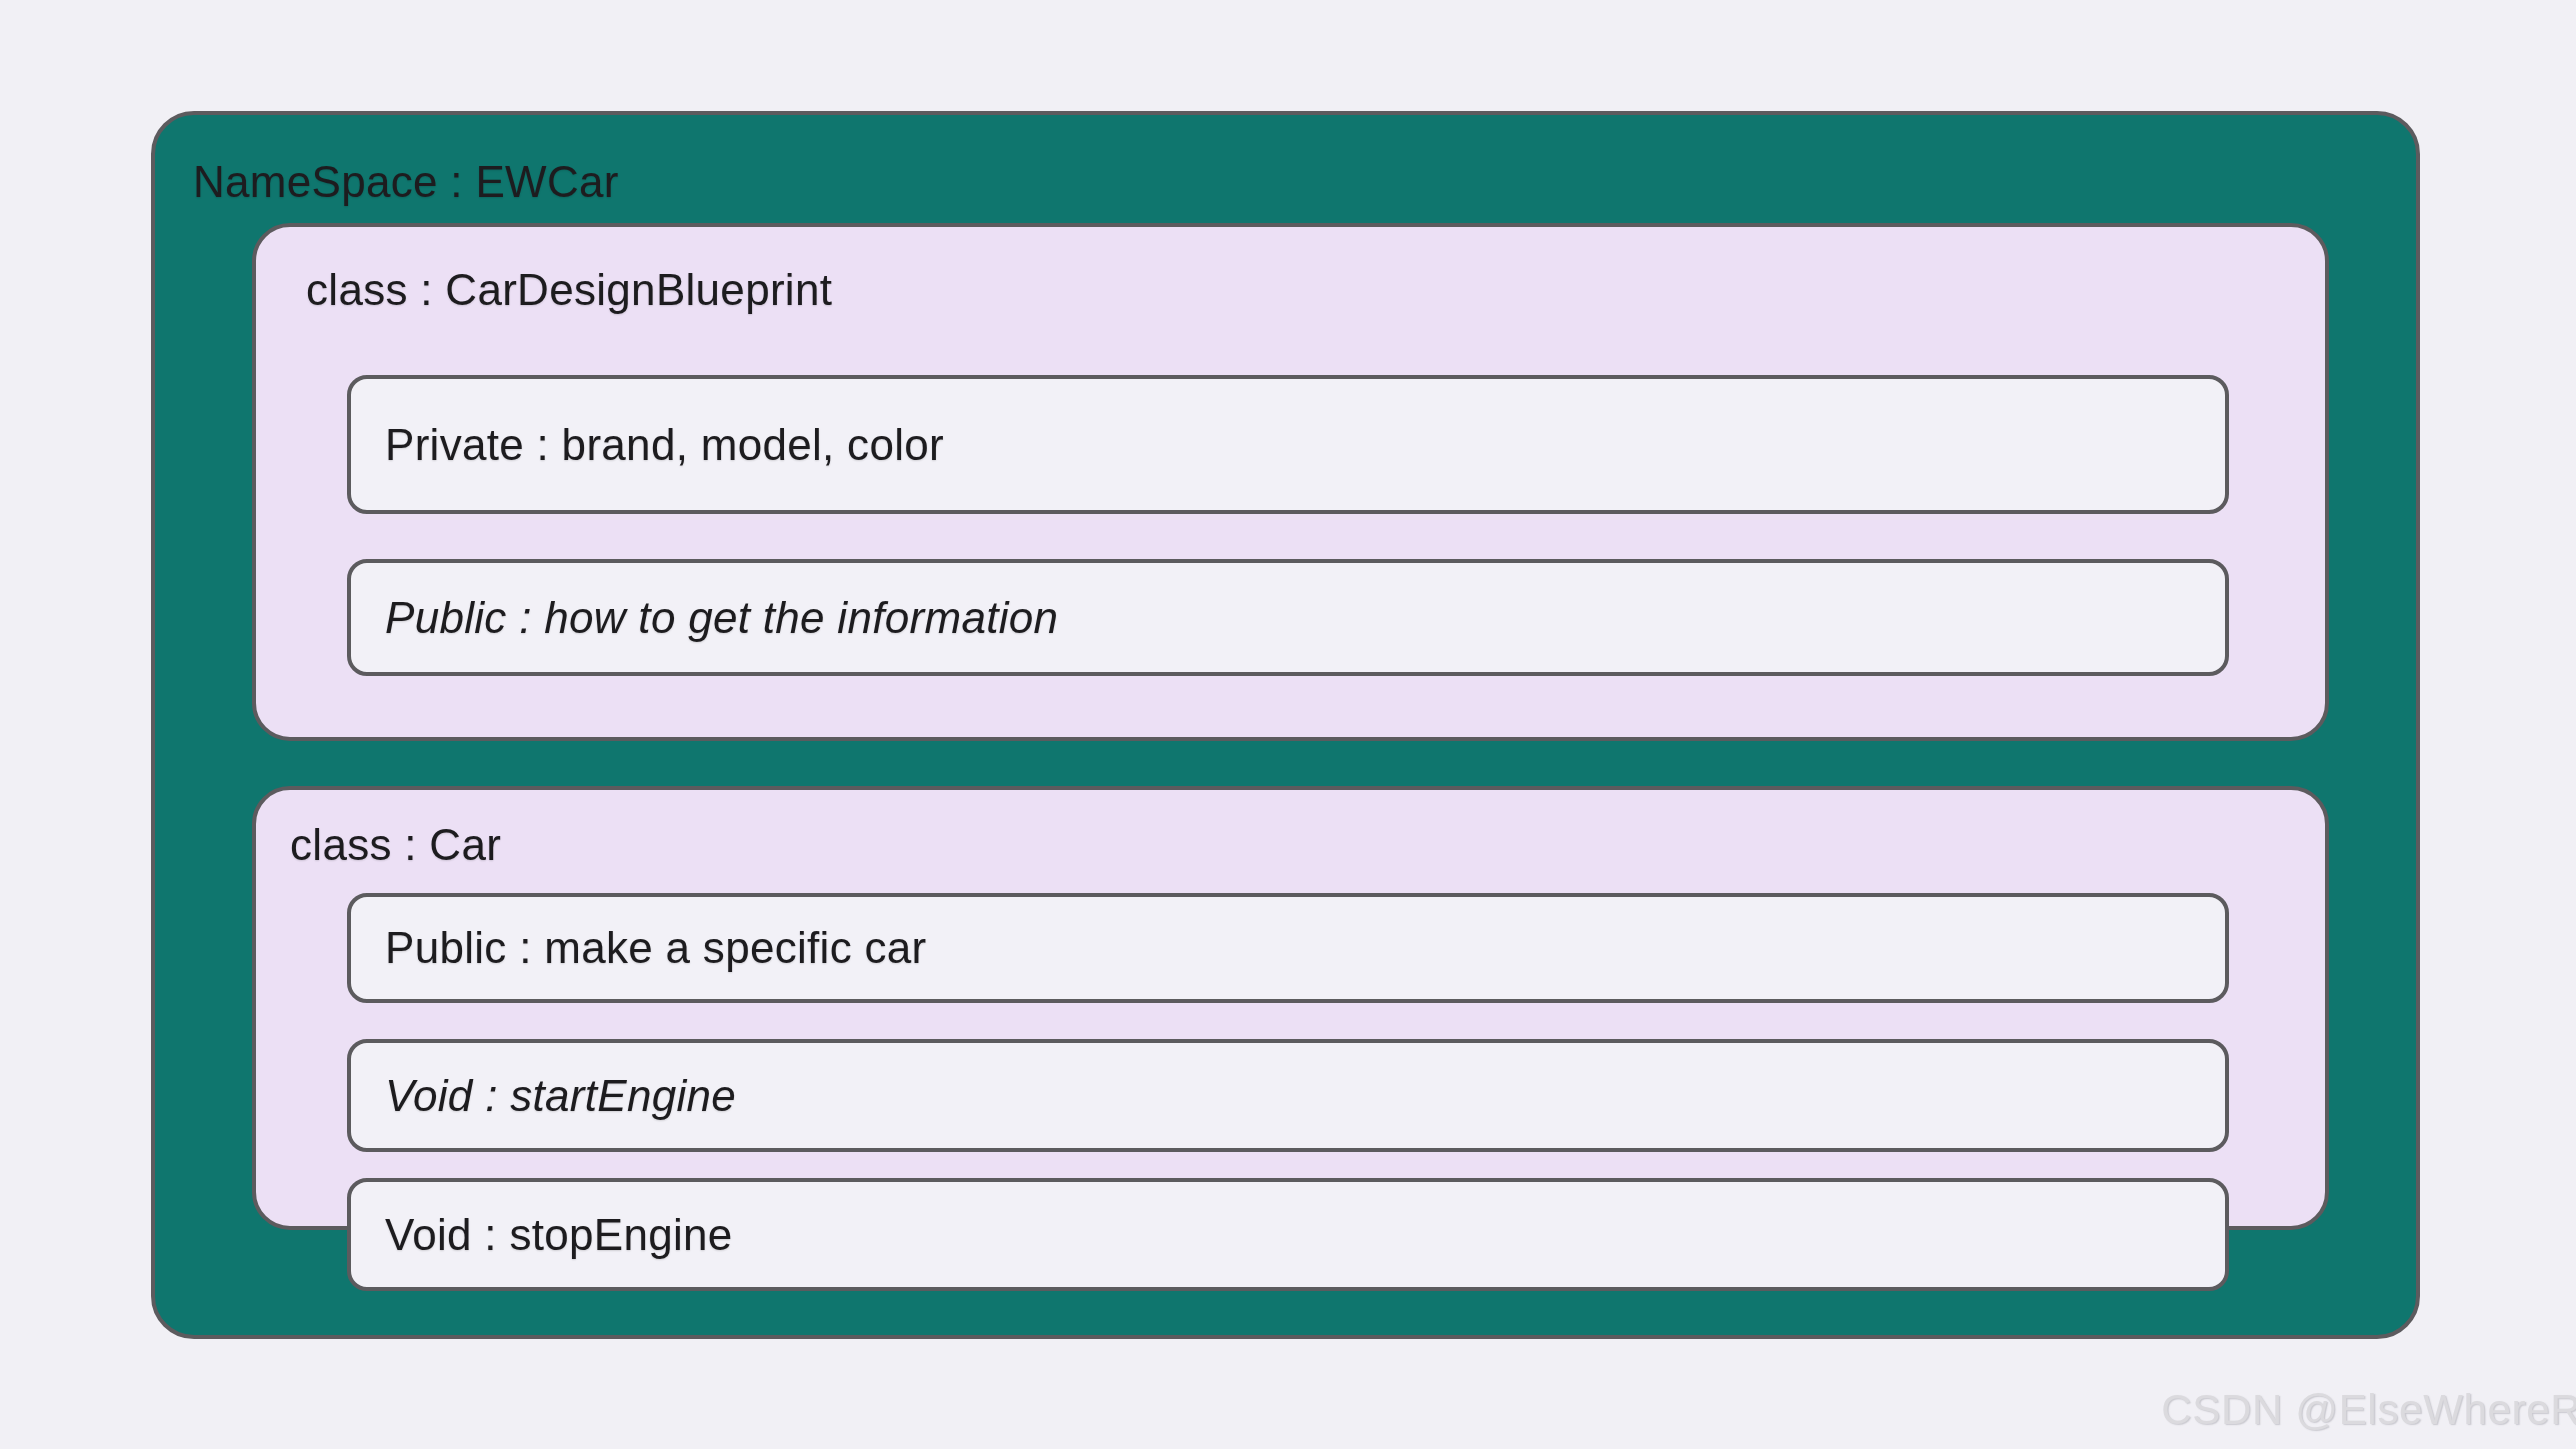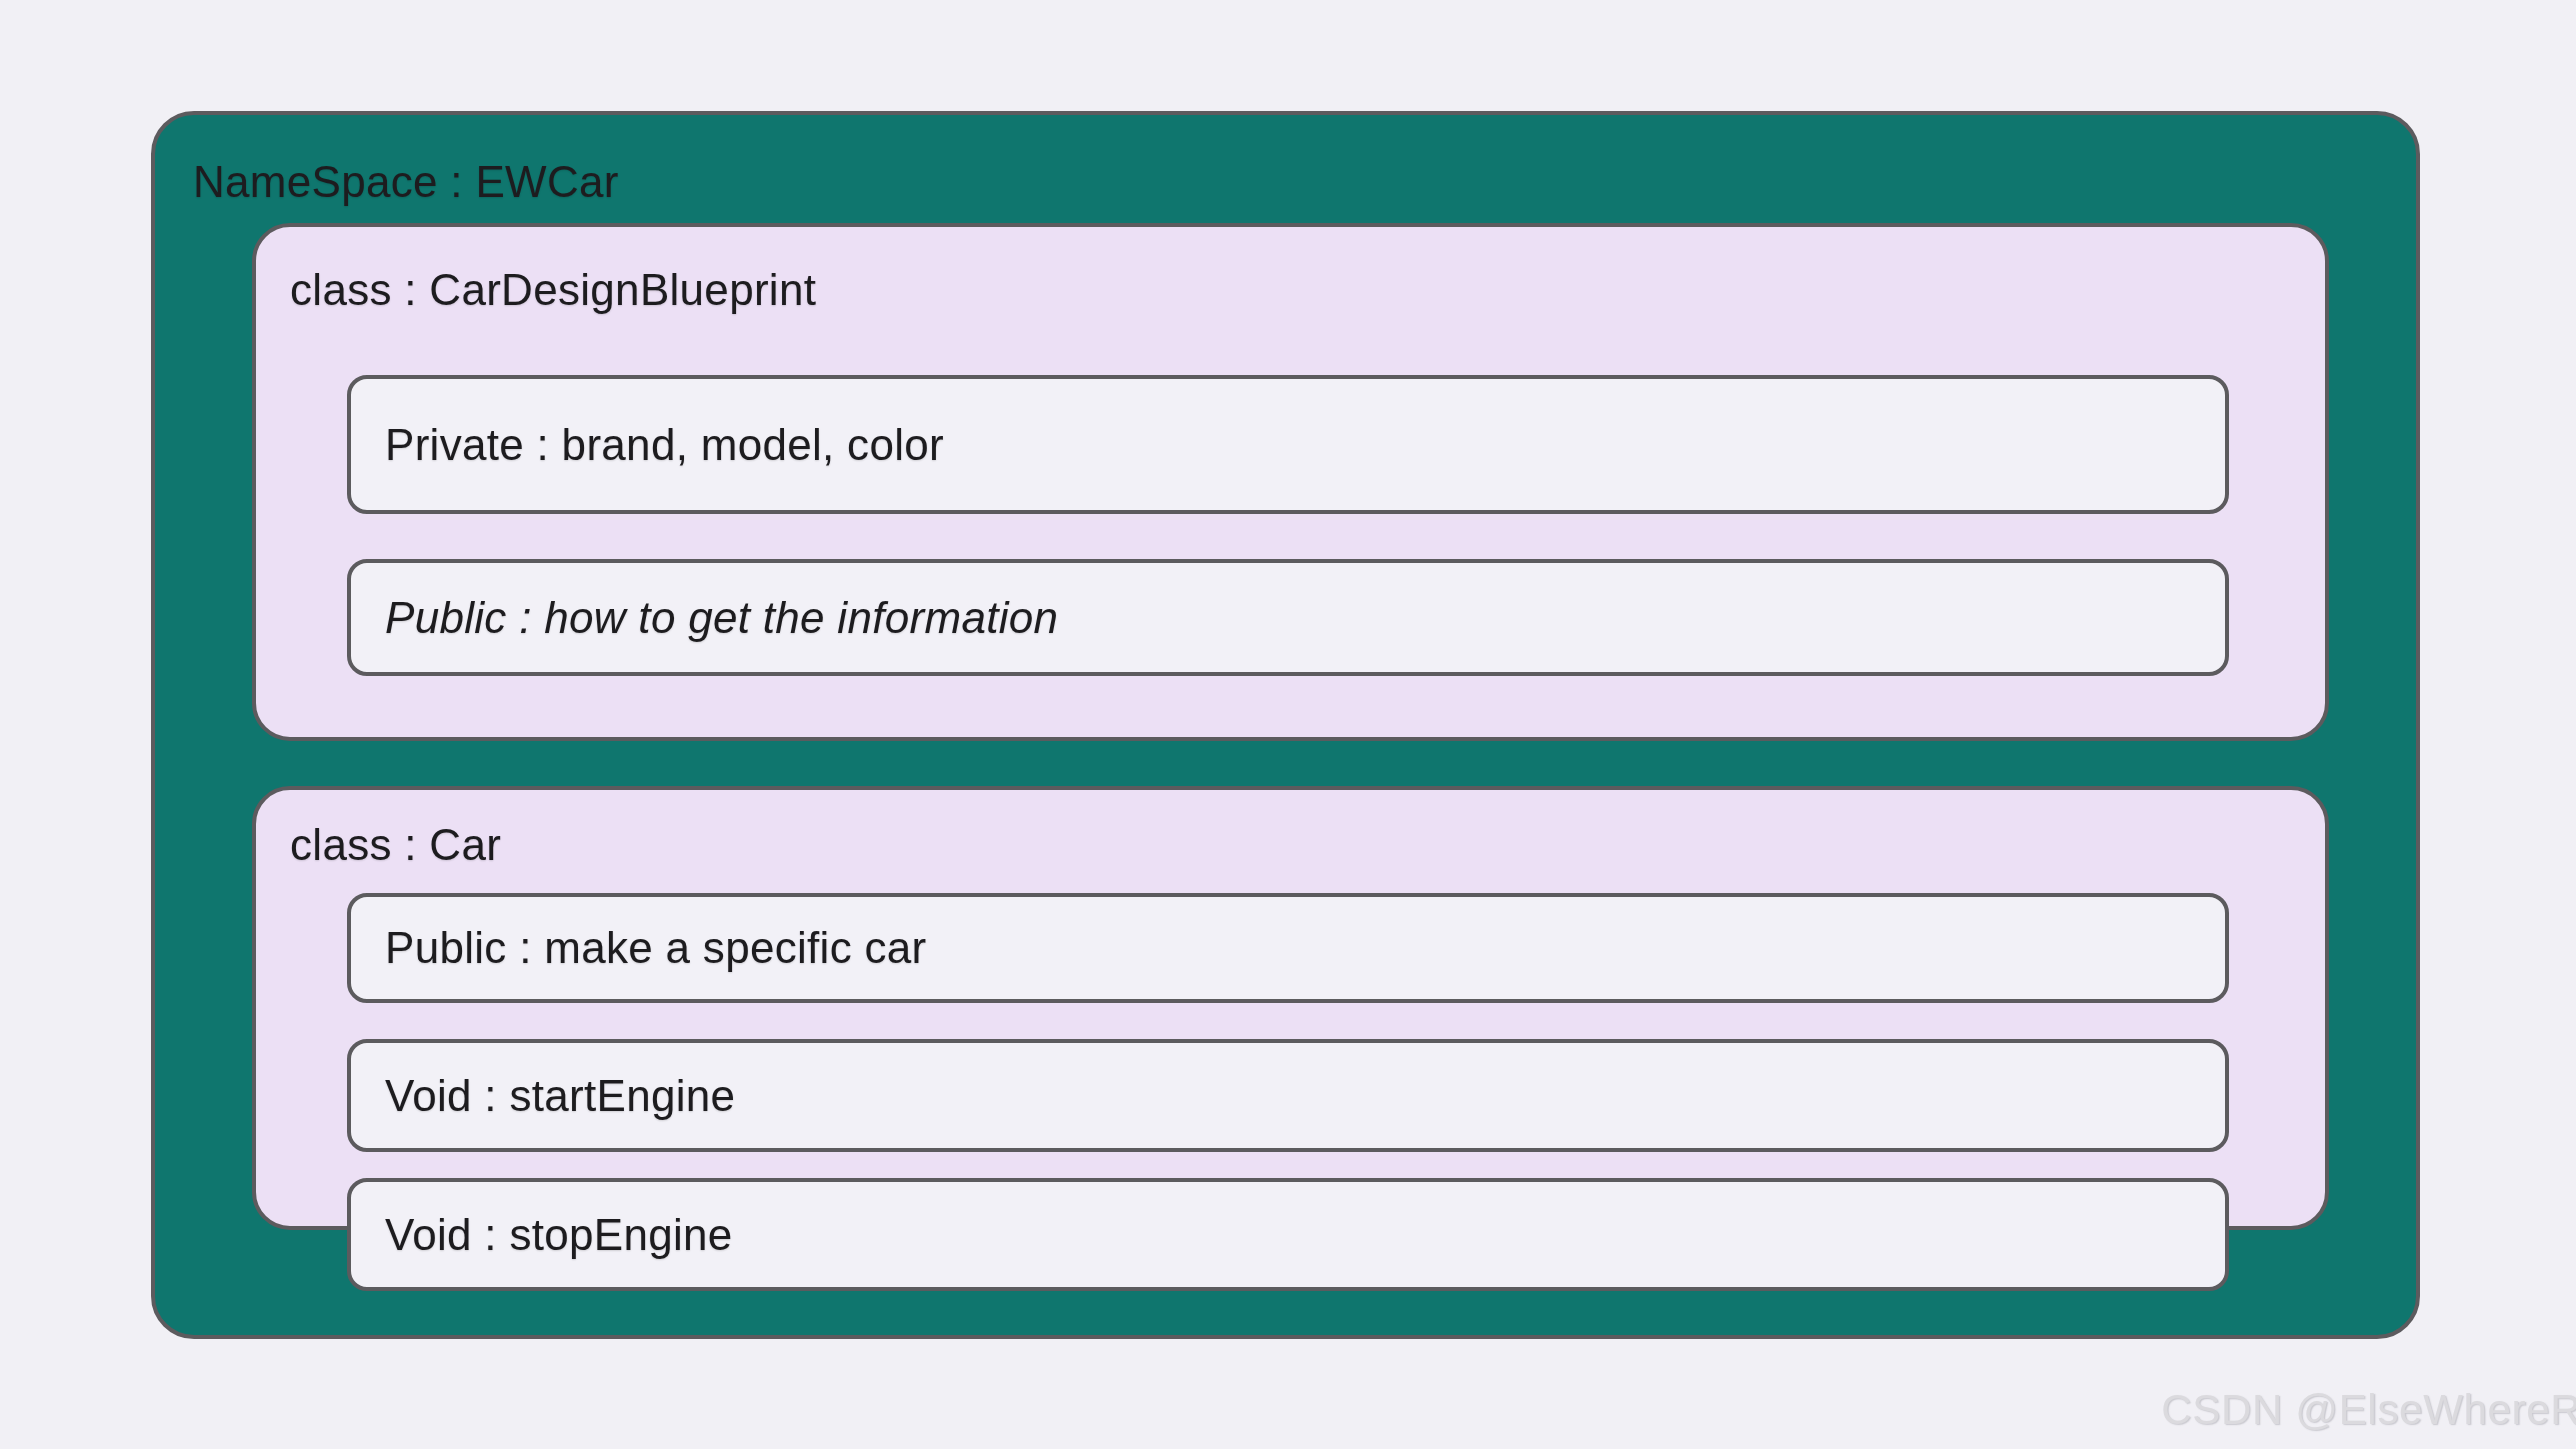--- a/index.html
+++ b/index.html
@@ -41,39 +41,39 @@
     width: 1882px;
     border-radius: 20px;
     background: #f2f1f7;
     display: flex;
     align-items: center;
     padding-left: 34px;
   }
   .c1 .member-box.m0 { top: 148px; height: 139px; }
   .c1 .member-box.m1 { top: 332px; height: 117px; font-style: italic; }
   .c2 .member-box.m0 { top: 103px; height: 110px; }
-  .c2 .member-box.m1 { top: 249px; height: 113px; }
+  .c2 .member-box.m1 { top: 249px; height: 113px; font-style: italic; }
   .c2 .member-box.m2 { top: 388px; height: 113px; }
   .label {
     font-size: 44px;
     line-height: 54px;
     letter-spacing: 0.3px;
     white-space: nowrap;
     text-shadow: 0 1.3px 2px rgba(0,0,0,0.14);
   }
   .ns-label {
     position: absolute;
     left: 38px;
     top: 40px;
   }
   .class-label {
     position: absolute;
     left: 34px;
   }
-  .c1 .class-label { top: 237px - 201px; top: 36px; }
+  .c1 .class-label { top: 237px - 201px; top: 36px; margin-left: 16px; }
   .c2 .class-label { top: 28px; }
   .watermark {
     position: absolute;
     right: -5.4px;
     top: 1386px;
     font-size: 42px;
     line-height: 47px;
     color: #dbdade;
     letter-spacing: 0.7px;
     white-space: nowrap;

